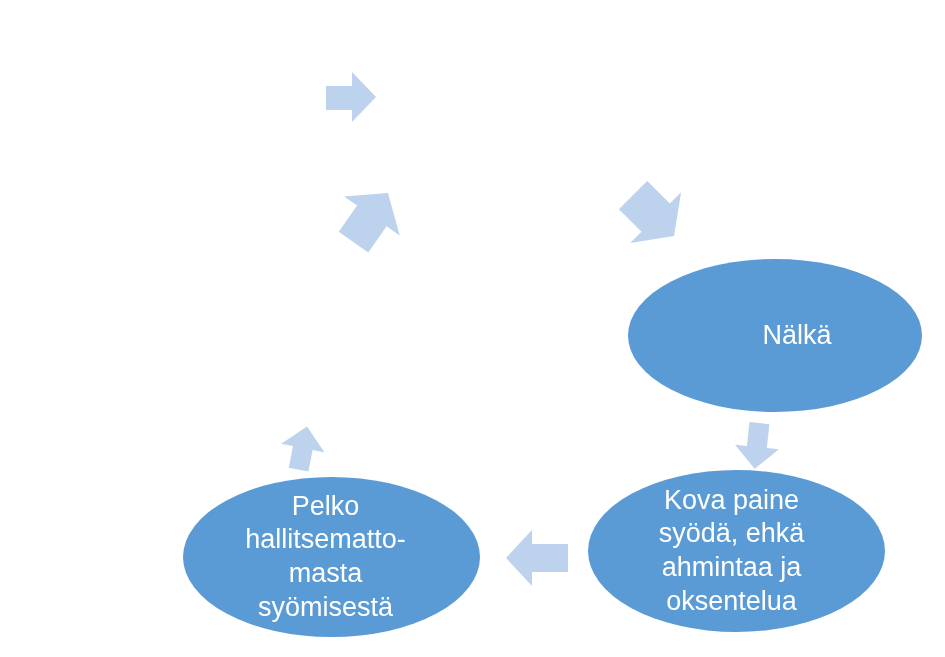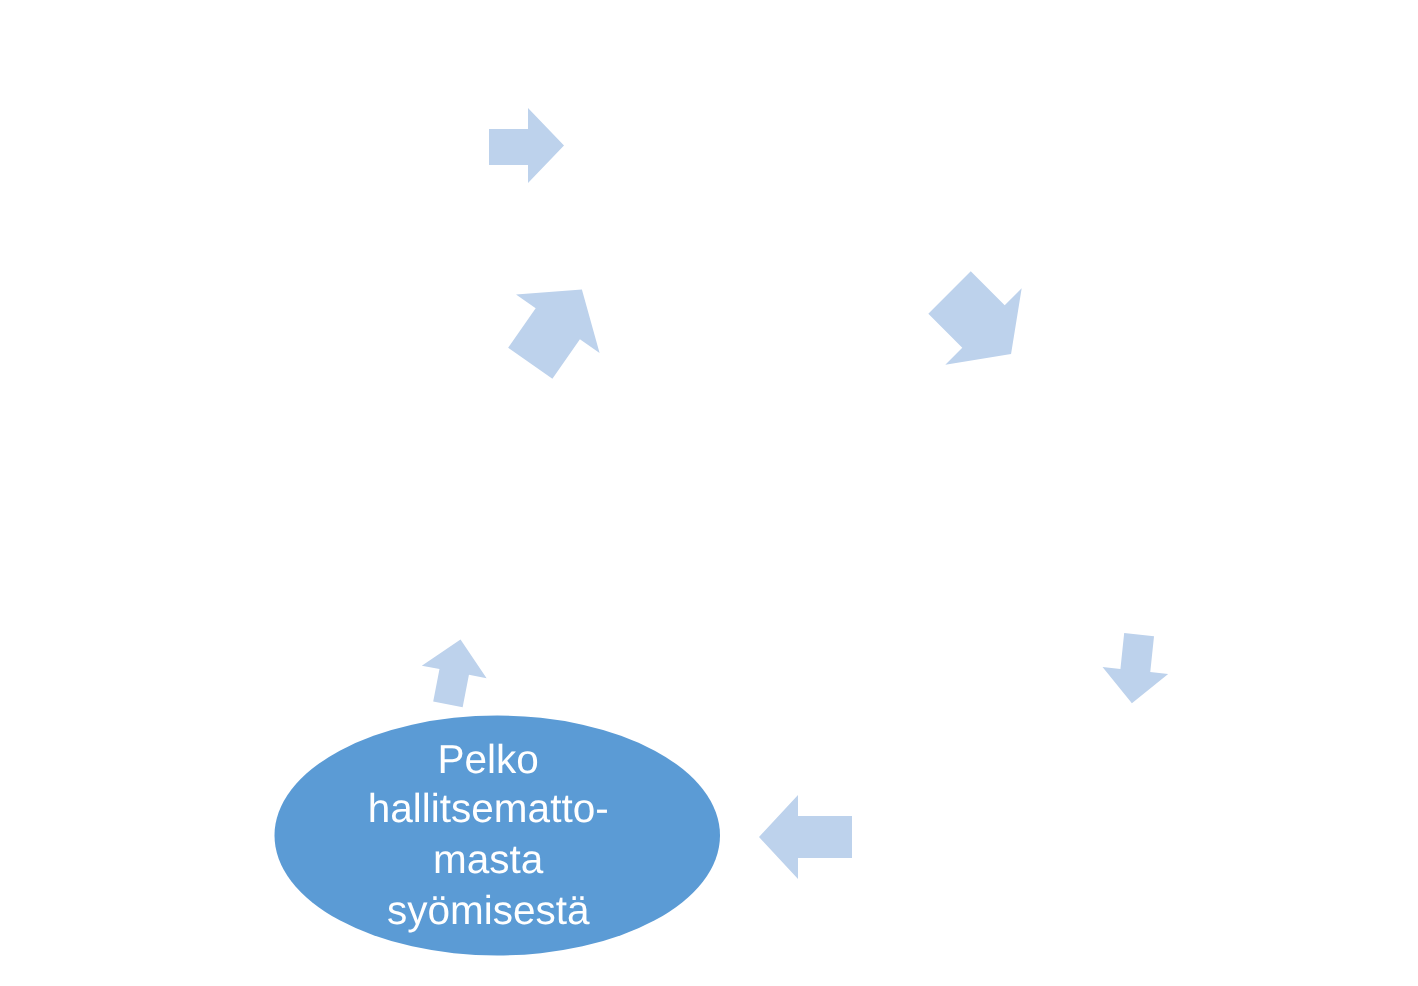--- a/index.html
+++ b/index.html
@@ -61,21 +61,30 @@
   }
   .arrow svg { display: block; overflow: visible; }
 </style>
 </head>
 <body>
 
 <div id="canvas">
 
 
 
+  <div class="node node-hunger">
+    <span class="node-label">Nälkä</span>
+  </div>
 
+  <div class="node node-pressure-to-eat">
+    <span class="node-label">Kova paine
+syödä, ehkä
+ahmintaa ja
+oksentelua</span>
+  </div>
 
   <div class="node node-fear-uncontrolled-eating">
     <span class="node-label">Pelko
 hallitsematto-
 masta
 syömisestä</span>
   </div>
 
 
   <div class="arrow" style="left:326px; top:72px;">

